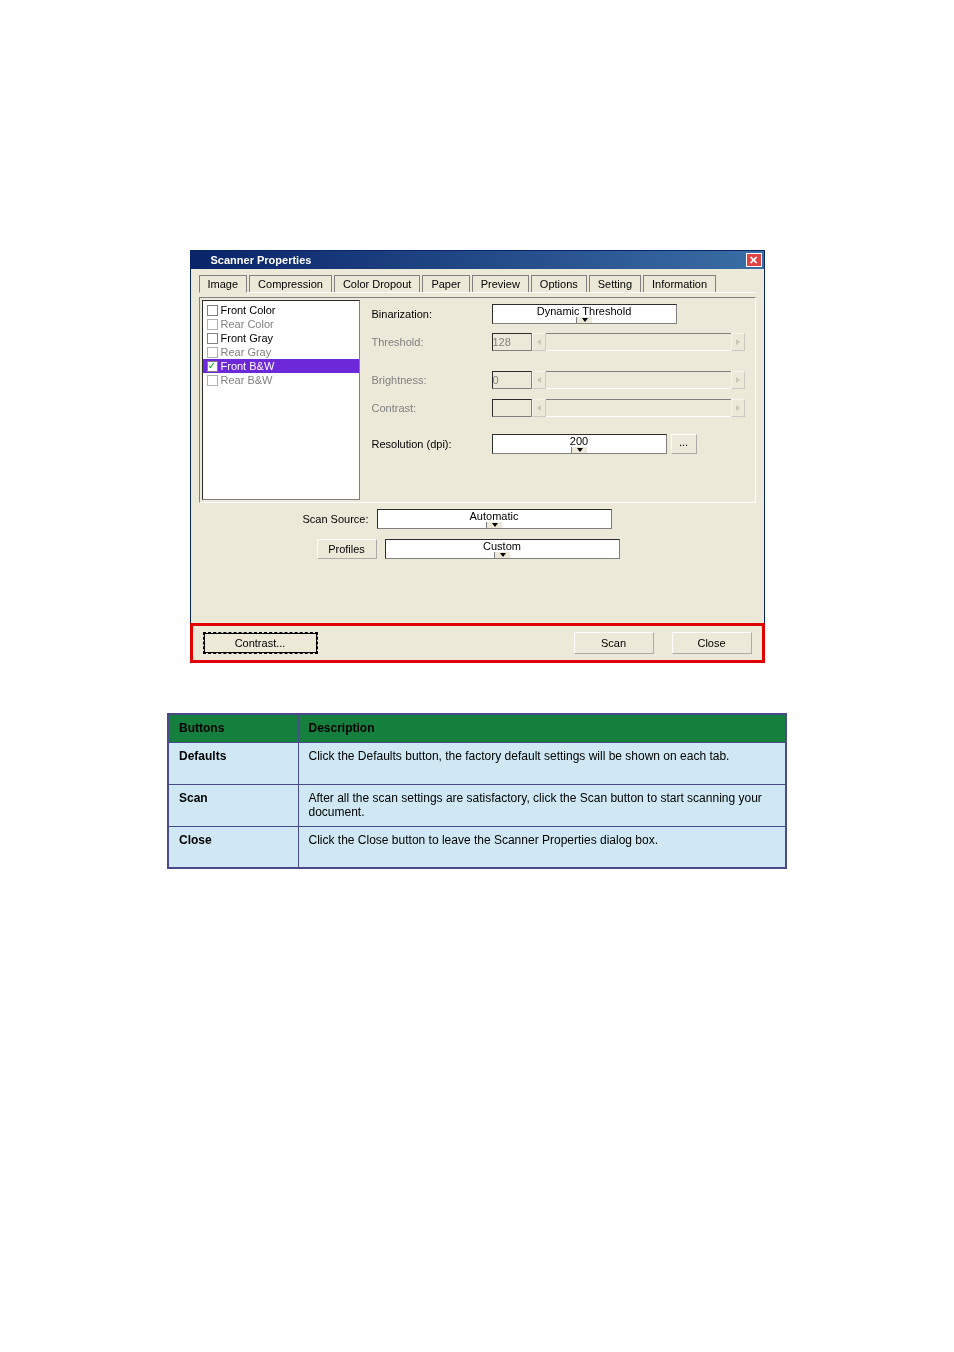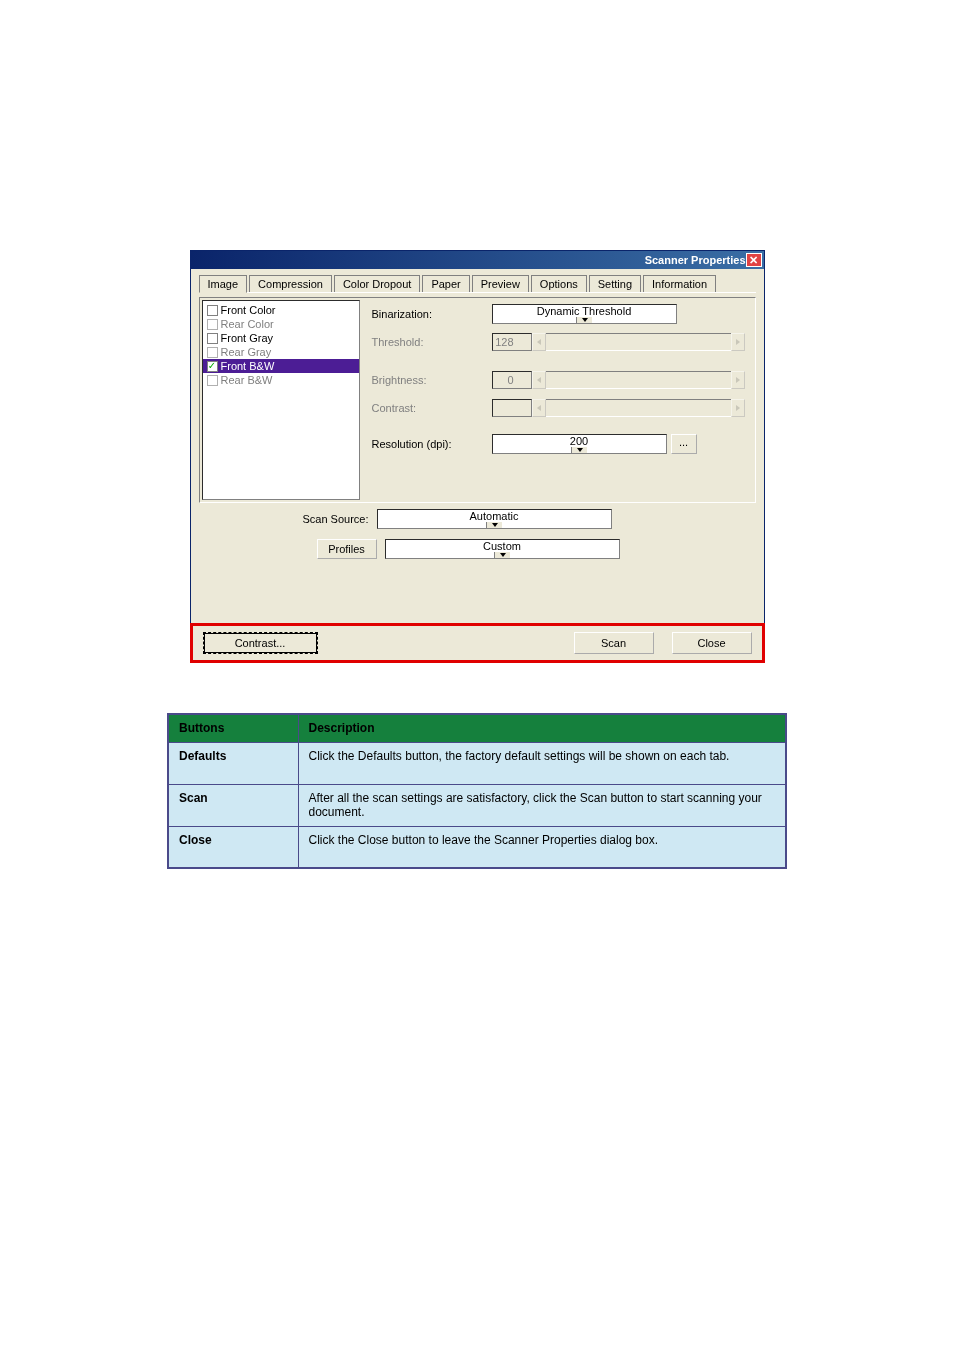--- a/index.html
+++ b/index.html
@@ -21,23 +21,23 @@
     width: 575px;
     border: 1px solid #0a246a;
     background: #ece9d8;
     margin: 190px auto 0 auto;
     position: relative;
   }
 
   .titlebar {
     display: flex;
     align-items: center;
-    justify-content: flex-end;
+    justify-content: space-between;
     height: 18px;
-    padding: 0 2px 0 4px;
+    padding: 0 2px 0 20px;
     background: linear-gradient(to right, #0a246a, #3a6ea5);
     color: #fff;
     font-weight: bold;
   }
   .titlebar .caption { font-size: 11px; }
   .close-btn {
     width: 16px; height: 14px;
     background: #e04343;
     border: 1px solid #fff;
     color: #fff;
@@ -92,21 +92,21 @@
     padding: 2px 0;
   }
   .list-row {
     display: flex;
     align-items: center;
     padding: 0 4px;
     height: 14px;
     font-size: 11px;
   }
   .list-row.selected {
-    background: #4c1d95;
+    background: #6d28d9;
     color: #fff;
   }
   .list-row.disabled {
     color: #808080;
   }
   .chk {
     width: 11px; height: 11px;
     border: 1px solid #808080;
     background: #fff;
     margin-right: 3px;
@@ -163,22 +163,22 @@
     display: flex;
     align-items: center;
     flex: 1;
   }
   .slider-value {
     width: 40px;
     height: 18px;
     border: 1px inset #808080;
     background: #ece9d8;
     font-size: 11px;
-    text-align: right;
-    padding-right: 17px;
+    text-align: left;
+    padding-right: 4px;
     color: #808080;
     line-height: 16px;
   }
   .slider-track {
     flex: 1;
     display: flex;
     align-items: center;
     margin: 0 0px;
   }
   .slider-btn {

